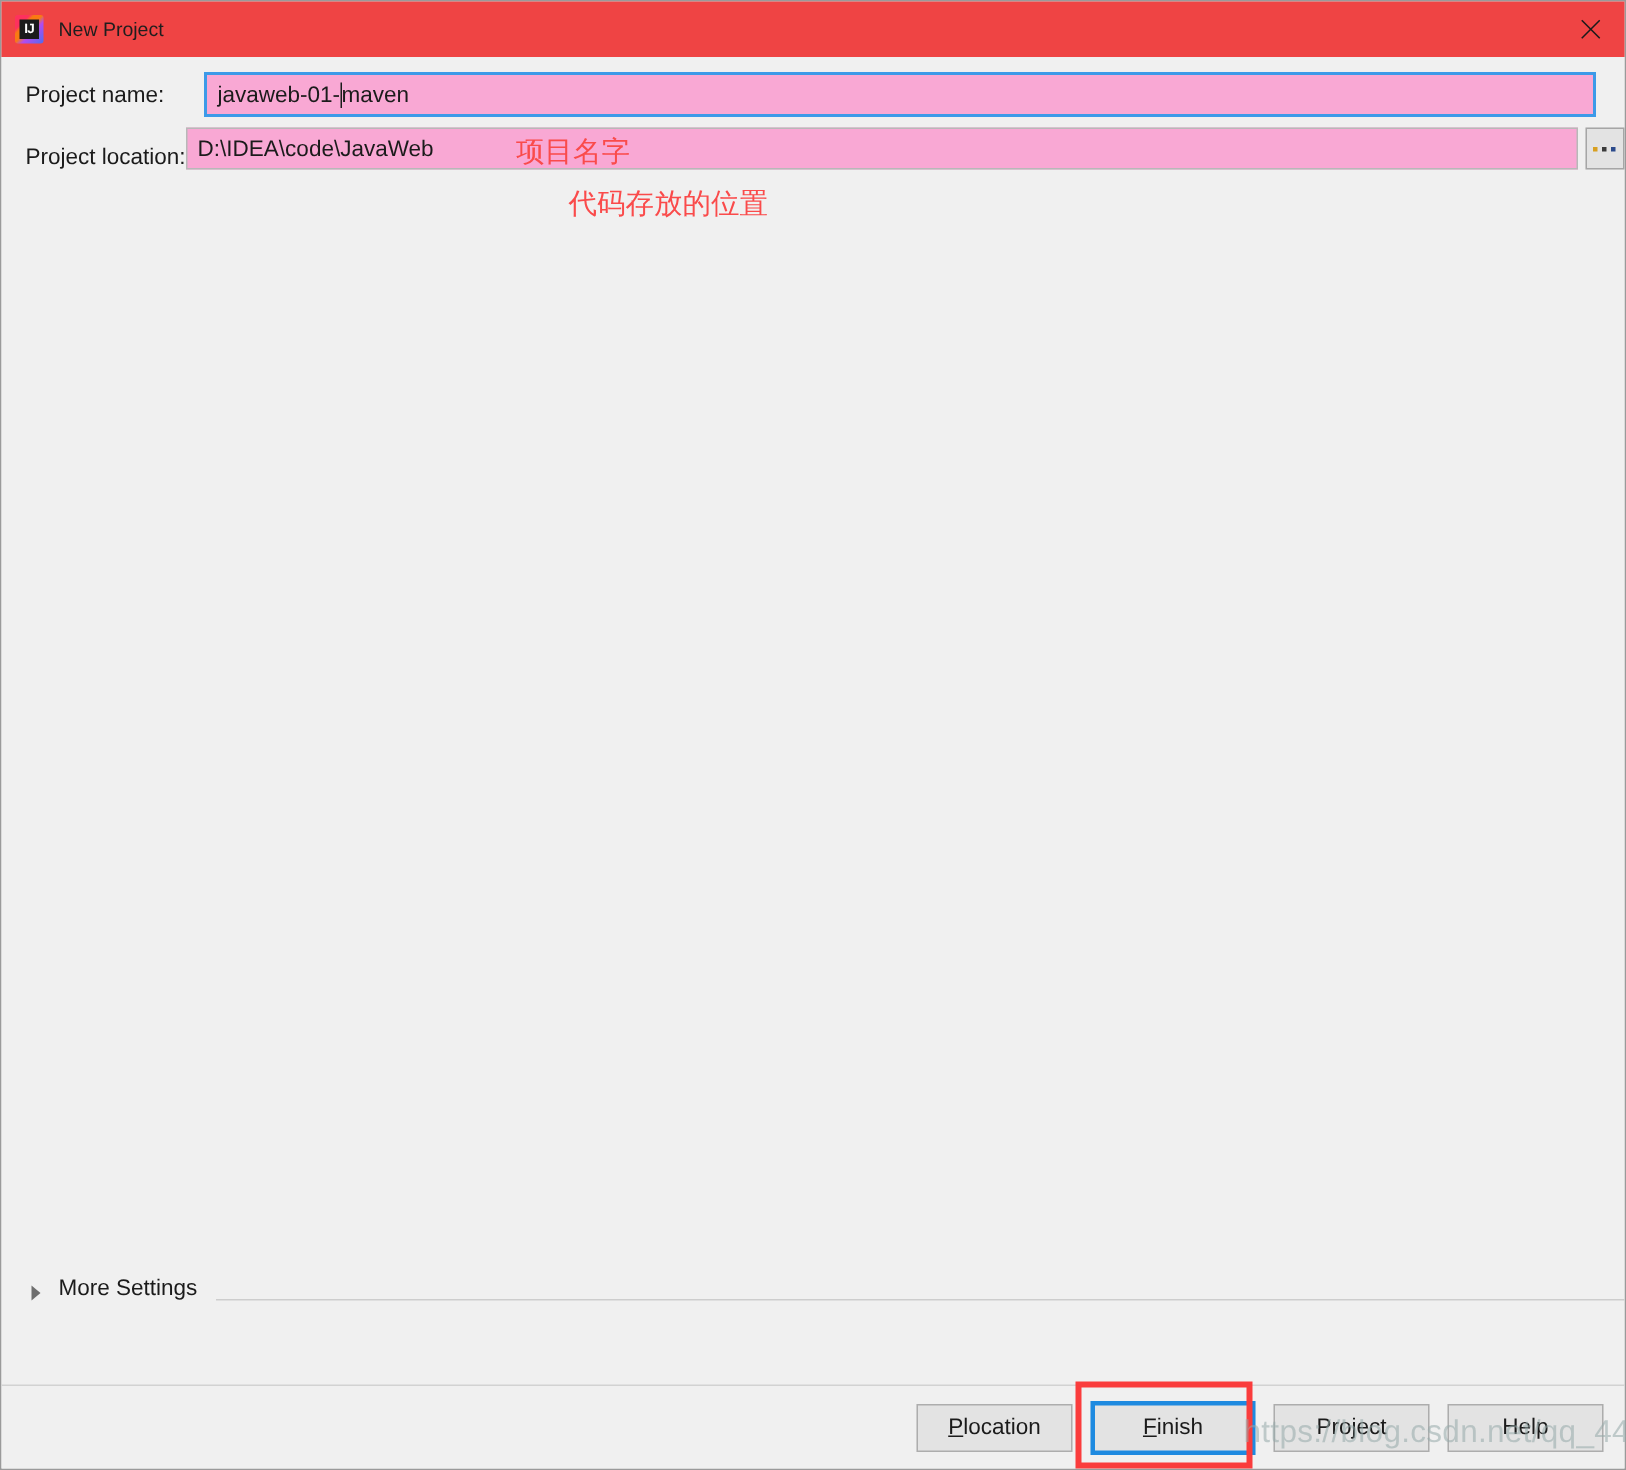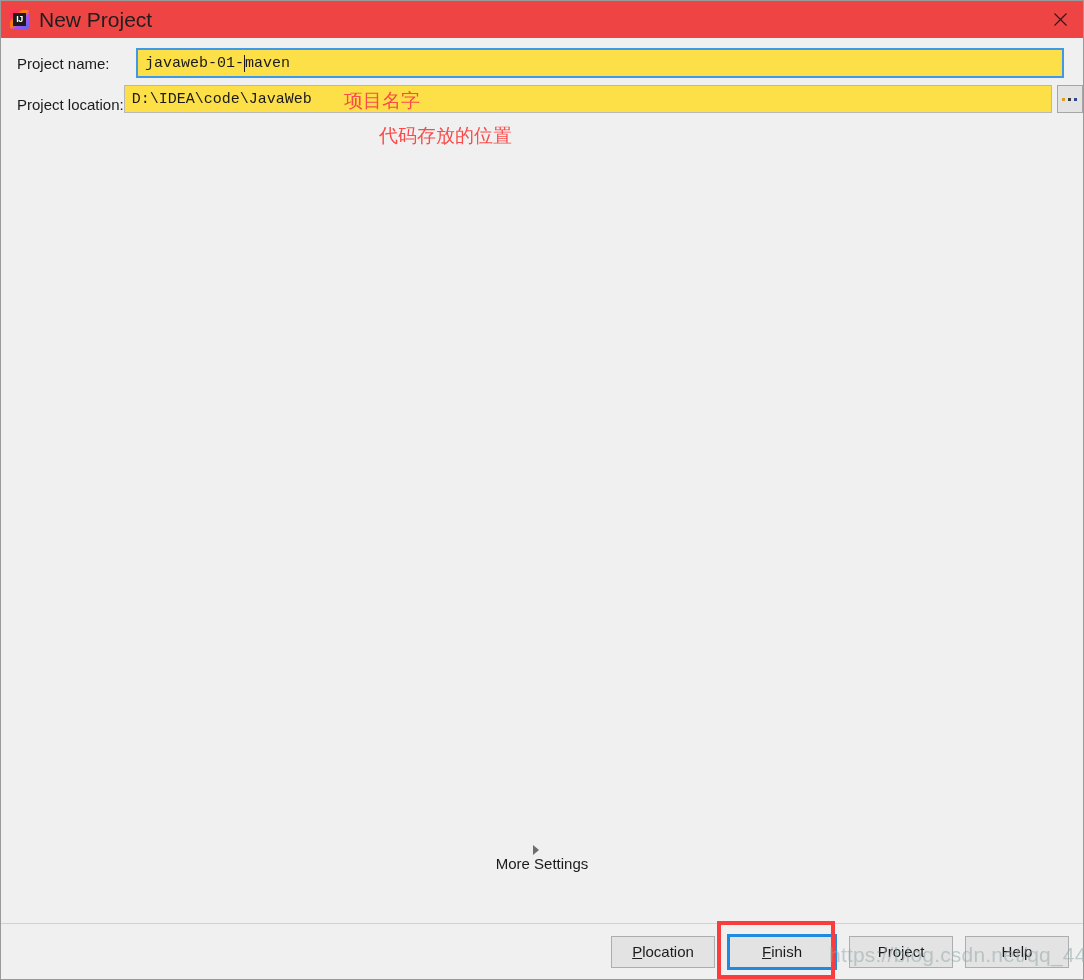--- a/index.html
+++ b/index.html
@@ -58,21 +58,21 @@
   .app-icon .ij-box span {
     color: #ffffff;
     font-size: 9px;
     font-weight: bold;
     line-height: 1;
     letter-spacing: -0.5px;
     font-family: "Liberation Sans", sans-serif;
   }
   .title-text {
     margin-left: 10px;
-    font-size: 21px;
+    font-size: 13px;
     color: #1e1e1e;
     white-space: nowrap;
   }
   .close-btn {
     position: absolute;
     right: 0;
     top: 0;
     width: 46px;
     height: 37px;
     display: flex;
@@ -101,29 +101,28 @@
     width: 135px;
     box-sizing: border-box;
     padding-left: 16px;
     font-size: 15px;
     color: #1b1b1b;
     white-space: nowrap;
   }
   .text-input {
     box-sizing: border-box;
     height: 30px;
-    background: #fde047;
+    background: #f9a8d4;
     font-size: 15px;
     color: #1b1b1b;
     display: flex;
     align-items: center;
     padding-left: 7px;
     white-space: nowrap;
     position: relative;
-    font-family: Liberation Mono, monospace;
   }
   .text-input.focused {
     border: 2px solid #3d9ae8;
     width: 928px;
   }
   .text-input.plain {
     border: 1px solid #b8b8b8;
     width: 1074px;
     height: 28px;
   }
@@ -168,23 +167,23 @@
   .ann-loc  { left: 378px; top: 85px; }
 
   
   .more-settings {
     position: absolute;
     left: 0;
     right: 0;
     bottom: 56px;
     height: 22px;
     display: flex;
-    align-items: center;
-    box-sizing: border-box;
-    flex-direction: column;
+    align-items: flex-end;
+    padding-left: 20px;
+    box-sizing: border-box;
   }
   .tri {
     width: 0;
     height: 0;
     border-left: 6px solid #6e6e6e;
     border-top: 5px solid transparent;
     border-bottom: 5px solid transparent;
     margin-right: 12px;
     flex: 0 0 auto;
   }

